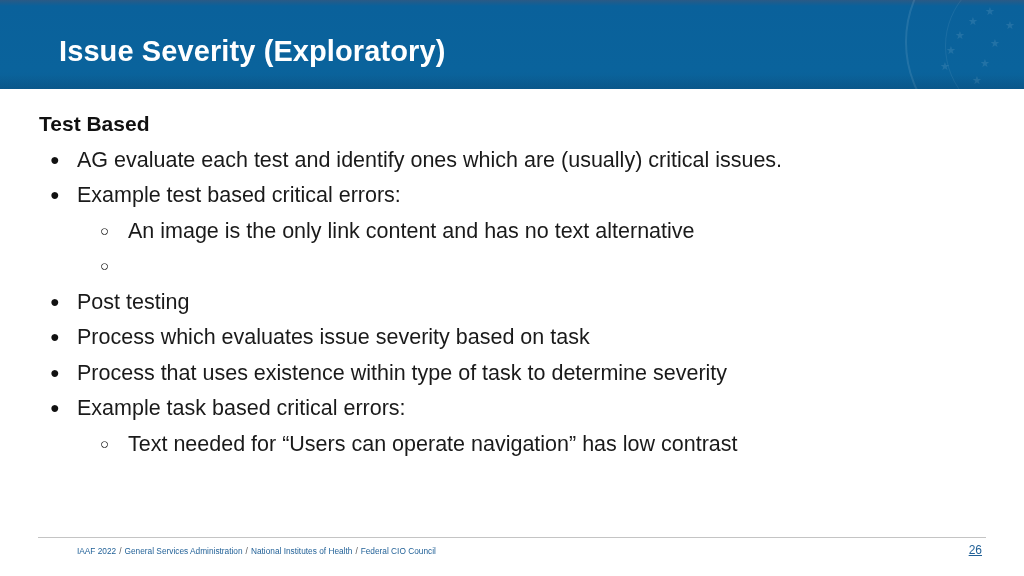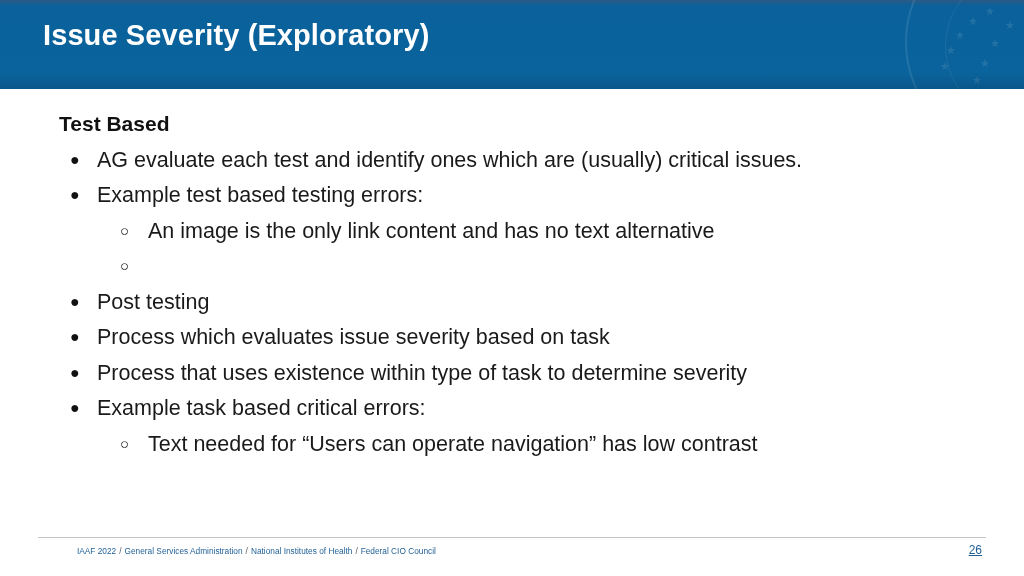--- a/index.html
+++ b/index.html
@@ -53,29 +53,29 @@
     .seal-star {
       position: absolute;
       color: rgba(255,255,255,0.10);
       font-size: 11px;
       line-height: 1;
     }
     .slide-title {
       position: absolute;
       left: 43px;
       top: 19px;
-      margin: 0;
+      margin: 16px;
       font-size: 29px;
       font-weight: bold;
       color: #ffffff;
       letter-spacing: 0.1px;
     }
     .content {
       position: absolute;
-      left: 59px;
+      left: 39px;
       top: 108px;
       width: 950px;
     }
     .section-heading {
       font-size: 21px;
       font-weight: bold;
       color: #111111;
       height: 35.5px;
       line-height: 32px;
     }
@@ -146,21 +146,21 @@
 
   <div class="content">
 
     <div class="section-heading">Test Based</div>
     <div class="item l1">
       <span class="bullet">●</span>
       <span>AG evaluate each test and identify ones which are (usually) critical issues.</span>
     </div>
     <div class="item l1">
       <span class="bullet">●</span>
-      <span>Example test based testing errors:</span>
+      <span>Example test based critical errors:</span>
     </div>
     <div class="item l2">
       <span class="bullet">○</span>
       <span>An image is the only link content and has no text alternative</span>
     </div>
     <div class="item l2">
       <span class="bullet">○</span>
     </div>
 
     <div class="item l1">

